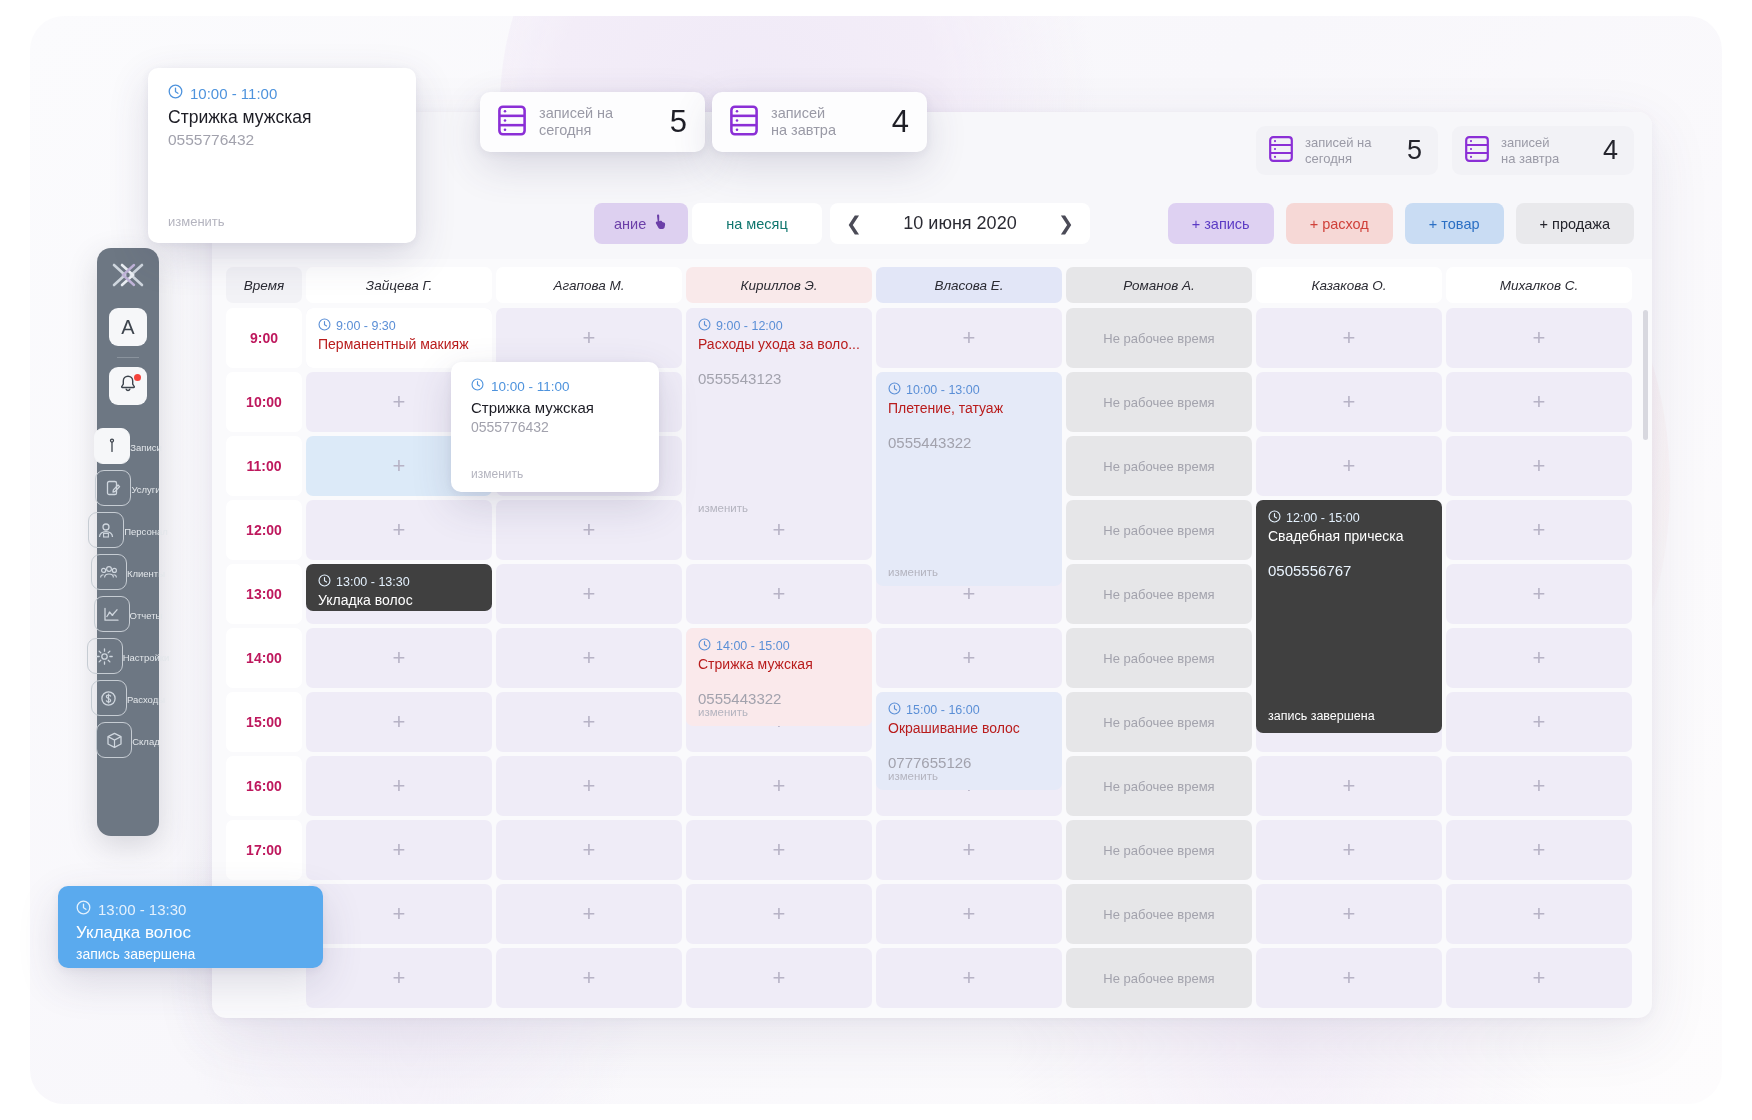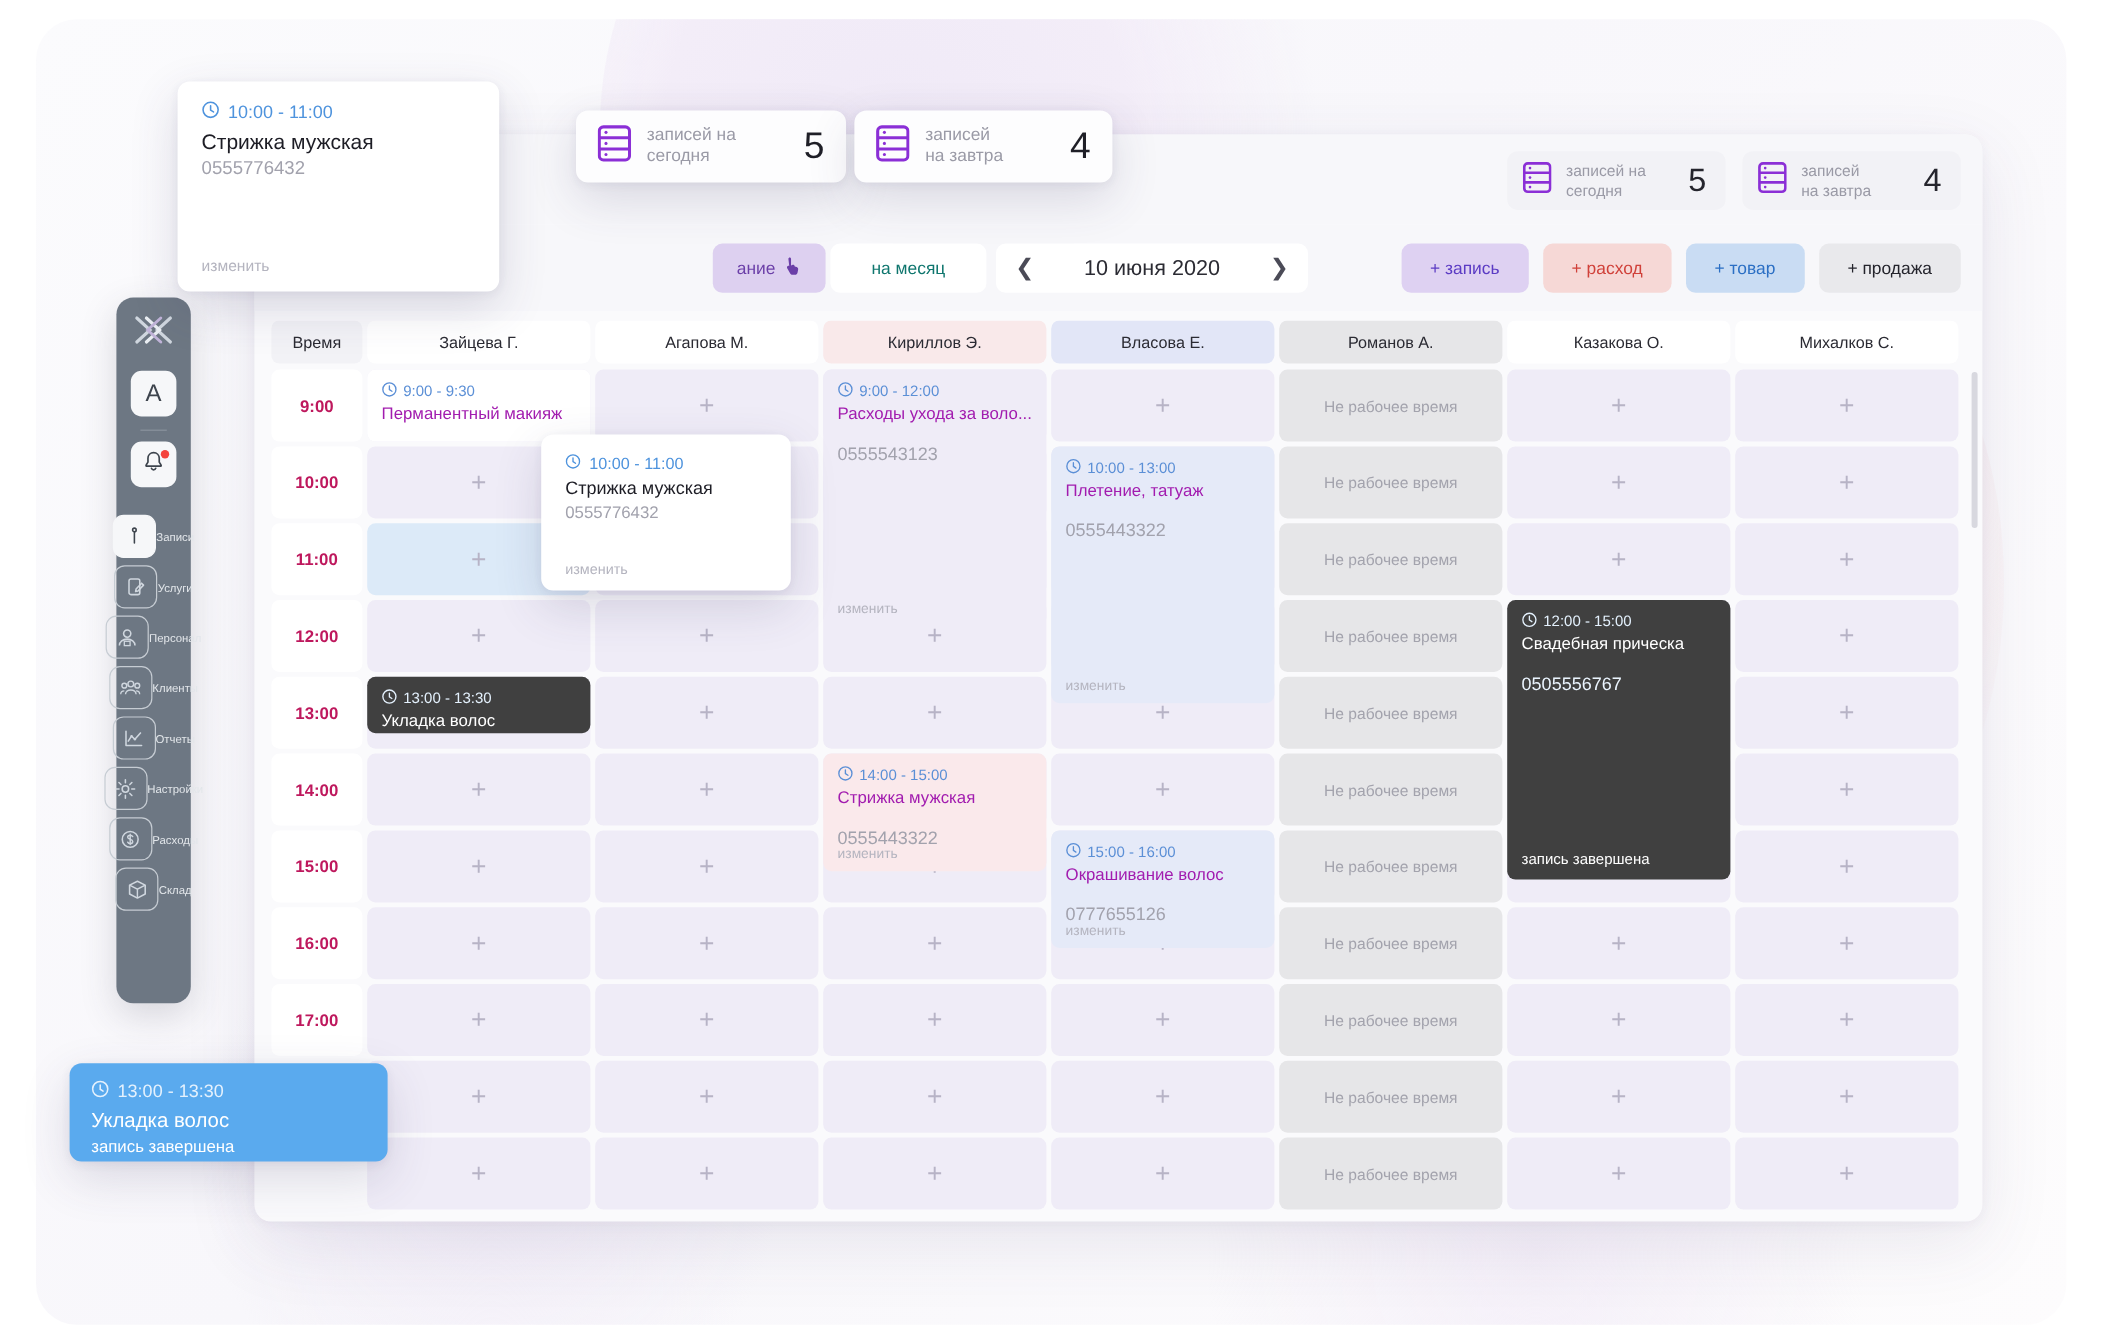--- a/index.html
+++ b/index.html
@@ -114,21 +114,21 @@
   .ab-rashod { background: #f6d8d6; color: #d0413a; }
   .ab-tovar { background: #c9dcf3; color: #2b6fc4; }
   .ab-prodaja { background: #e9e9ec; color: #24242c; }
 
   
   .grid-wrap {
     position: absolute; left: 14px; top: 155px;
     width: 1412px; height: 745px;
     overflow: hidden;
   }
-  .col-header-row { display: flex; gap: 4px; height: 36px; margin-bottom: 5px; }
+  .col-header-row { display: flex; gap: 4px; height: 36px; margin-bottom: 5px; font-style: italic; }
   .col-head {
     border-radius: 7px; display: flex; align-items: center; justify-content: center;
     font-size: 13.5px; color: #2b2b33; background: #ffffff;
   }
   .ch-time { width: 76px; background: #f2f2f6; }
   .ch-norm { width: 186px; text-align: center; }
   .ch-pink { background: #f9e9ea; }
   .ch-blue { background: #e2e6f7; }
   .ch-grey { background: #e6e6e8; }
 
@@ -151,21 +151,21 @@
   .cell.sel { background: #dceaf8; }
 
   
   .appt {
     position: absolute;
     border-radius: 7px;
     padding: 10px 12px;
     overflow: hidden;
   }
   .appt .t { font-size: 12.5px; color: #5b8fd6; display: flex; align-items: center; gap: 5px; }
-  .appt .name { font-size: 14px; color: #a21caf; margin-top: 2px; }
+  .appt .name { font-size: 14px; color: #b91c1c; margin-top: 2px; }
   .appt .phone { font-size: 15px; color: #a2a2ad; margin-top: 18px; }
   .appt .edit { position: absolute; left: 12px; bottom: 8px; font-size: 11.5px; color: #b4b4bf; }
   .appt.lilac { background: #efecf7; }
   .appt.pink  { background: #fae9eb; }
   .appt.blue  { background: #e5eaf8; }
   .appt.white { background: #ffffff; }
   .appt.solid { background: #404040; }
   .appt.solid .t { color: #e4f1fd; }
   .appt.solid .name { color: #ffffff; }
   .appt.solid .phone { color: #eaf4fe; }

